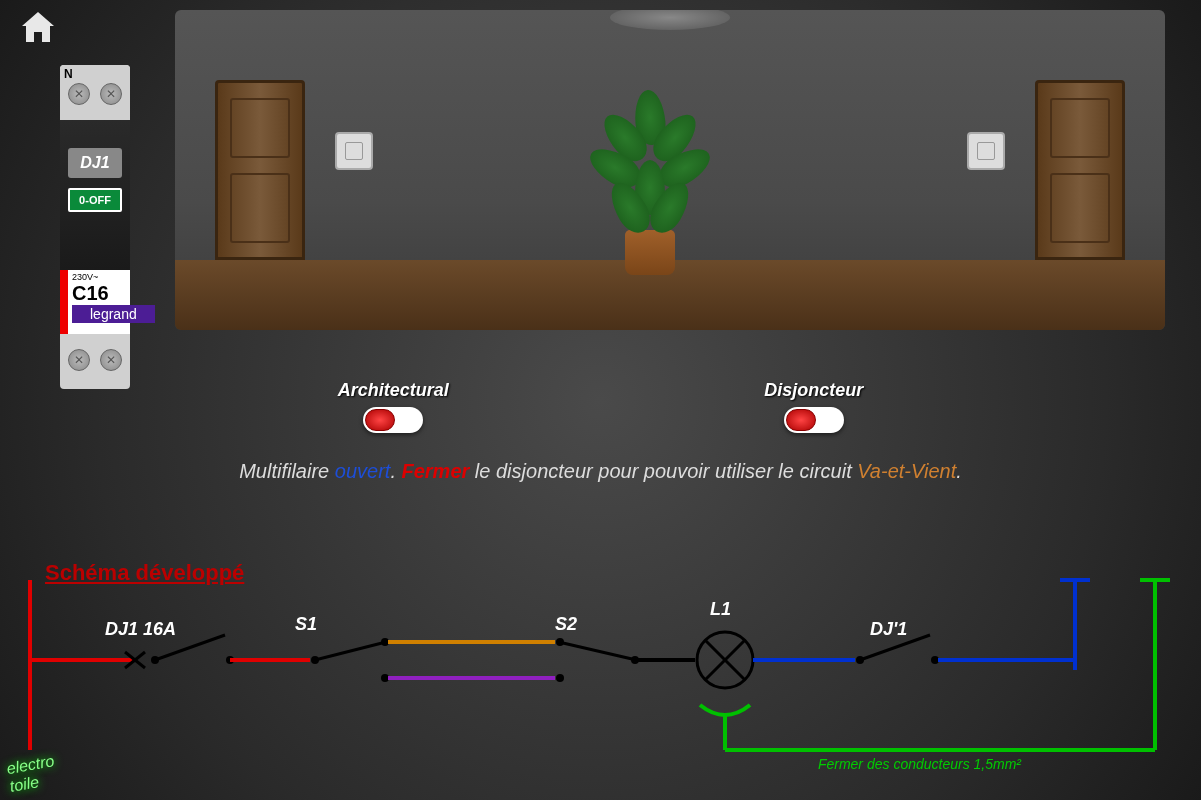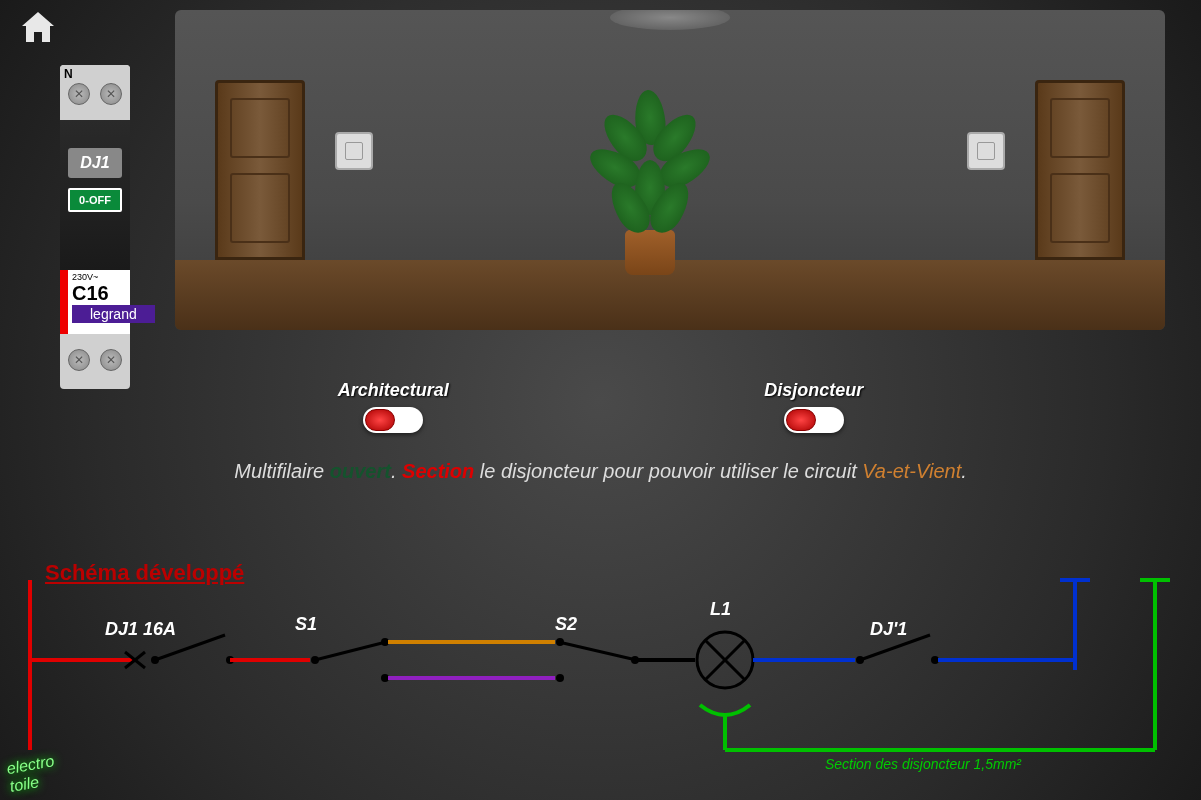--- a/index.html
+++ b/index.html
@@ -31,21 +31,21 @@
 .plant{position:absolute;bottom:55px;left:48%;transform:translateX(-50%)}
 .pot{width:50px;height:45px;background:linear-gradient(#a0602a,#7a4518);border-radius:5px 5px 8px 8px;margin:0 auto}
 .leaves{width:110px;height:160px;position:relative;margin-bottom:-10px}
 .leaf{position:absolute;width:30px;height:55px;background:radial-gradient(ellipse,#2a7a2a,#1a5a1a);border-radius:50% 50% 50% 50%/60% 60% 40% 40%}
 .toggles{position:absolute;top:380px;left:0;right:0;display:flex;justify-content:space-around;padding:0 180px}
 .toggle-group{text-align:right}
 .toggle-label{color:#fff;font-size:18px;font-style:italic;font-weight:bold;margin-bottom:6px;text-shadow:1px 1px 2px #000}
 .toggle{width:60px;height:26px;background:#fff;border-radius:13px;position:relative;margin:0 auto;cursor:pointer;box-shadow:0 2px 4px rgba(0,0,0,.5)}
 .toggle-knob{position:absolute;top:2px;left:2px;width:30px;height:22px;background:radial-gradient(#f44,#a00);border-radius:11px;border:1px solid #800}
 .instruction{position:absolute;top:460px;left:0;right:0;text-align:center;color:#ddd;font-size:20px;font-style:italic}
-.instruction .open{color:#14532d;font-weight:bold}
+.instruction .open{color:#1d4ed8;font-weight:normal}
 .instruction .close{color:#d00;font-weight:bold}
 .instruction .circuit{color:#d08030;font-weight:normal}
 .schema{position:absolute;top:540px;left:0;right:0;bottom:0}
 .schema-title{position:absolute;top:20px;left:45px;color:#b00;font-size:22px;font-weight:bold;text-decoration:underline}
 .logo{position:absolute;bottom:8px;left:8px;color:#8f8;font-size:16px;font-style:italic;text-shadow:0 0 10px #0f0;transform:rotate(-10deg)}
 .schema svg{position:absolute;top:0;left:0}
 .comp-label{fill:#fff;font-size:18px;font-style:italic;font-weight:bold}
 .terminal{fill:none;font-size:24px;font-weight:bold;font-style:italic}
 .section-note{position:absolute;bottom:28px;right:180px;color:#0c0;font-size:14px;font-style:italic}
 </style>
@@ -115,21 +115,21 @@
   </div>
   <div class="toggle-group">
     <div class="toggle-label">Disjoncteur</div>
     <div class="toggle">
         <div class="toggle-knob"></div>
       </div>
   </div>
 </div>
 
 <div class="instruction">
-  <span>Multifilaire </span><span class="open">ouvert</span><span>. </span><span class="close">Section</span><span> le disjoncteur pour pouvoir utiliser le circuit </span><span class="circuit">Va-et-Vient</span><span>.</span>
+  <span>Multifilaire </span><span class="open">ouvert</span><span>. </span><span class="close">Fermer</span><span> le disjoncteur pour pouvoir utiliser le circuit </span><span class="circuit">Va-et-Vient</span><span>.</span>
 </div>
 
 <div class="schema">
   <div class="schema-title">Schéma développé</div>
   <svg width="1201" height="260">
 
     <text x="20" y="35" class="terminal" fill="#e00000">L</text>
     <line x1="30" y1="40" x2="30" y2="210" stroke="#e00000" stroke-width="4"></line>
     <line x1="30" y1="120" x2="135" y2="120" stroke="#e00000" stroke-width="4"></line>
 
@@ -174,18 +174,18 @@
 
     <text x="1062" y="35" class="terminal" fill="#0030d0">N</text>
     <line x1="1075" y1="40" x2="1075" y2="130" stroke="#0030d0" stroke-width="4"></line>
     <line x1="1060" y1="40" x2="1090" y2="40" stroke="#0030d0" stroke-width="4"></line>
 
     <text x="1140" y="35" class="terminal" fill="#00c000">PE</text>
     <line x1="1155" y1="40" x2="1155" y2="210" stroke="#00c000" stroke-width="4"></line>
     <line x1="1140" y1="40" x2="1170" y2="40" stroke="#00c000" stroke-width="4"></line>
     <line x1="725" y1="210" x2="1155" y2="210" stroke="#00c000" stroke-width="4"></line>
   </svg>
-  <div class="section-note">Section des disjoncteur 1,5mm²</div>
+  <div class="section-note">Fermer des conducteurs 1,5mm²</div>
   <div class="logo">
     <div>electro</div>
     <div>toile</div>
   </div>
 </div>
 
 </body></html>

